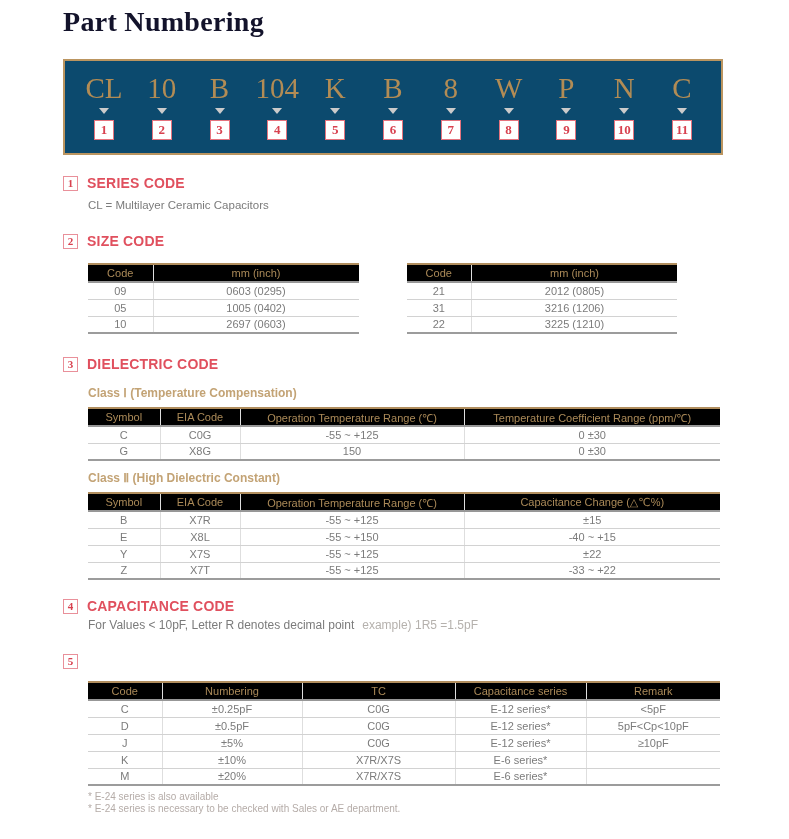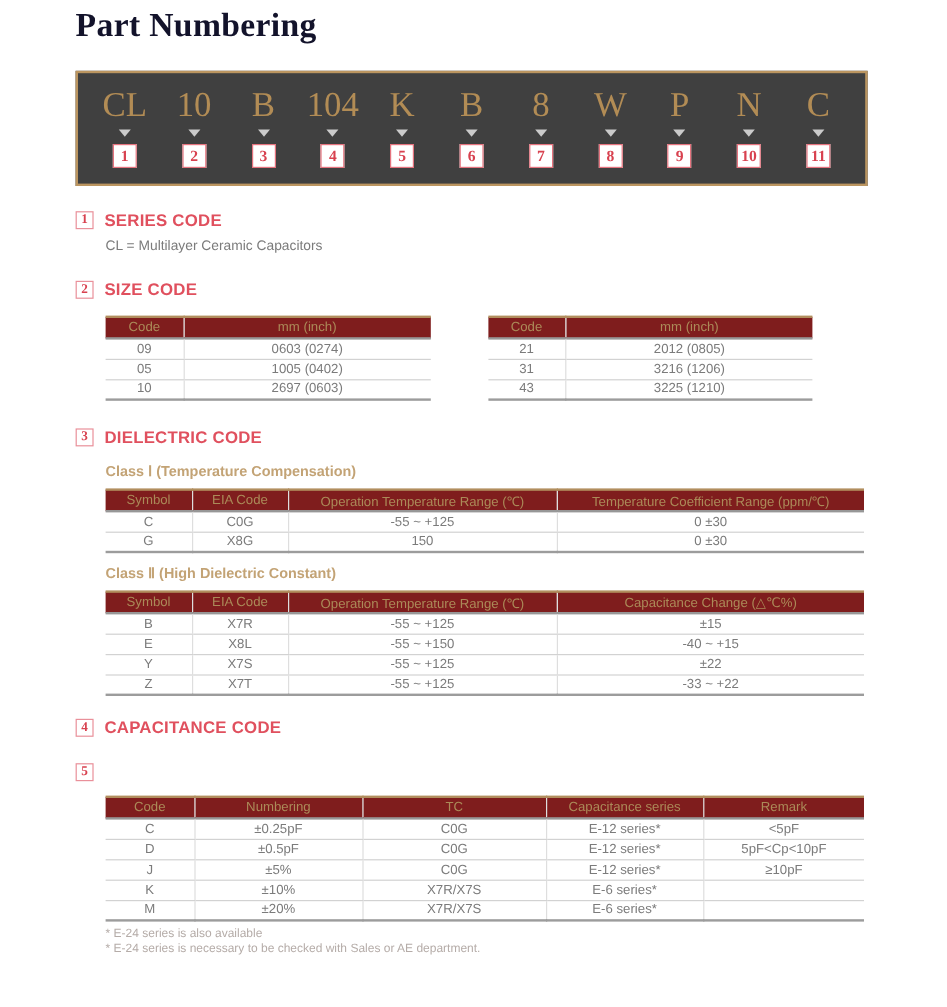--- a/index.html
+++ b/index.html
@@ -15,21 +15,21 @@
   
   .doc-title {
     font-family:"Liberation Serif", serif;
     font-size:28px; font-weight:700; color:#13132b;
     margin:0; letter-spacing:0.3px;
   }
 
   
   .part-box {
     margin-top:21px; width:660px;
-    border:2px solid #bb9560; background:#404040;
+    border:2px solid #bb9560; background:#0c4a6e;
     display:flex; padding:11px 10px 13px 10px;
   }
   .seg { flex:1; text-align:center; }
   .seg-code {
     font-family:"Liberation Serif", serif;
     font-size:29px; color:#b28c55; line-height:33px; white-space:nowrap;
   }
   .seg-arrow {
     width:0; height:0; margin:3px auto 6px auto;
     border-left:5px solid transparent; border-right:5px solid transparent;
@@ -59,21 +59,21 @@
   .body-text { color:#7b7b7b; font-size:11.5px; }
   .class-label { color:#c3a375; font-size:12px;font-weight:bold; }
 
   
   table { border-collapse:collapse; table-layout:fixed; }
   .tbl {
     border-top:2px solid #b18e5e; border-bottom:2px solid #9c9c9c;
     font-size:11px;
   }
   .tbl th {
-    background:#7f1d1d; color:#ab8a58; font-weight:400;
+    background:#000000; color:#ab8a58; font-weight:400;
     height:18px; padding:0 3px; text-align:center;
     border-bottom:2px solid #979797; white-space:nowrap;
   }
   .tbl td {
     color:#7b7b7b; height:17px; padding:0 3px; text-align:center;
     border-bottom:1px solid #d2d2d2; white-space:nowrap;
   }
   .tbl tr:last-child td { border-bottom:none; }
   .tbl th + th, .tbl td + td { border-left:1px solid #dedede; }
 
@@ -188,21 +188,21 @@
             <col class="c1">
             <col>
           </colgroup>
         <tbody>
             <tr>
           <th>Code</th>
           <th>mm (inch)</th>
         </tr>
         <tr>
           <td>09</td>
-          <td>0603 (0274)</td>
+          <td>0603 (0295)</td>
         </tr>
         <tr>
           <td>05</td>
           <td>1005 (0402)</td>
         </tr>
         <tr>
           <td>10</td>
           <td>2697 (0603)</td>
         </tr>
       </tbody>
@@ -220,21 +220,21 @@
         </tr>
         <tr>
           <td>21</td>
           <td>2012 (0805)</td>
         </tr>
         <tr>
           <td>31</td>
           <td>3216 (1206)</td>
         </tr>
         <tr>
-          <td>43</td>
+          <td>22</td>
           <td>3225 (1210)</td>
         </tr>
       </tbody>
         </table>
     </div>
   </div>
 
   <div class="sec mt22">
     <div class="sec-head">
       <span class="sec-num">3</span>
@@ -311,20 +311,23 @@
         <td>-33 ~ +22</td>
       </tr>
     </tbody>
       </table>
   </div>
 
   <div class="sec mt18">
     <div class="sec-head">
       <span class="sec-num">4</span>
       <span class="sec-title">CAPACITANCE CODE</span>
+    </div>
+    <div class="cap-line indent" style="margin-top:4px;">
+      <span>For Values &lt; 10pF, Letter R denotes decimal point</span><span class="cap-example">example) 1R5 =1.5pF</span>
     </div>
   </div>
 
   <div class="sec mt22">
     <div class="sec-head">
       <span class="sec-num">5</span>
     </div>
     <table class="tbl tol-tbl indent">
       <colgroup>
           <col class="c1">

